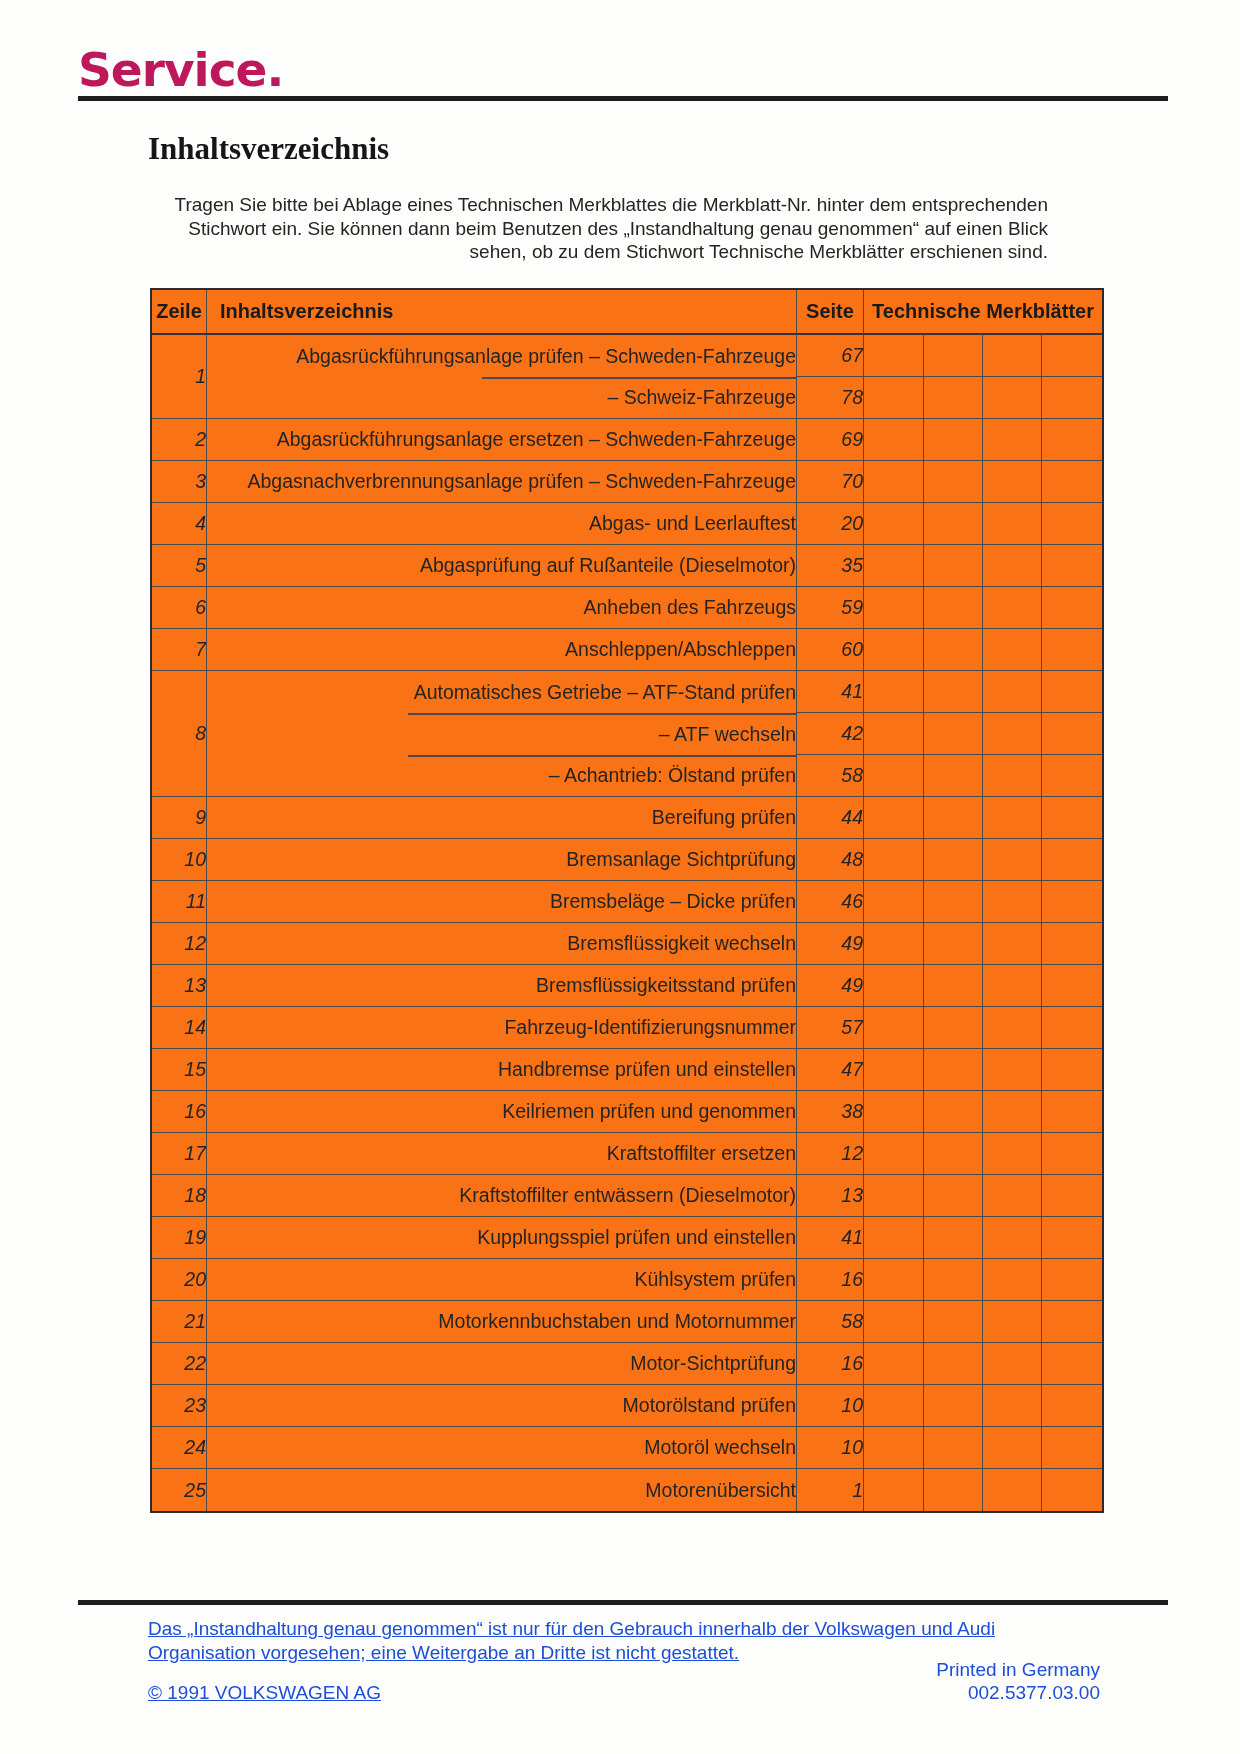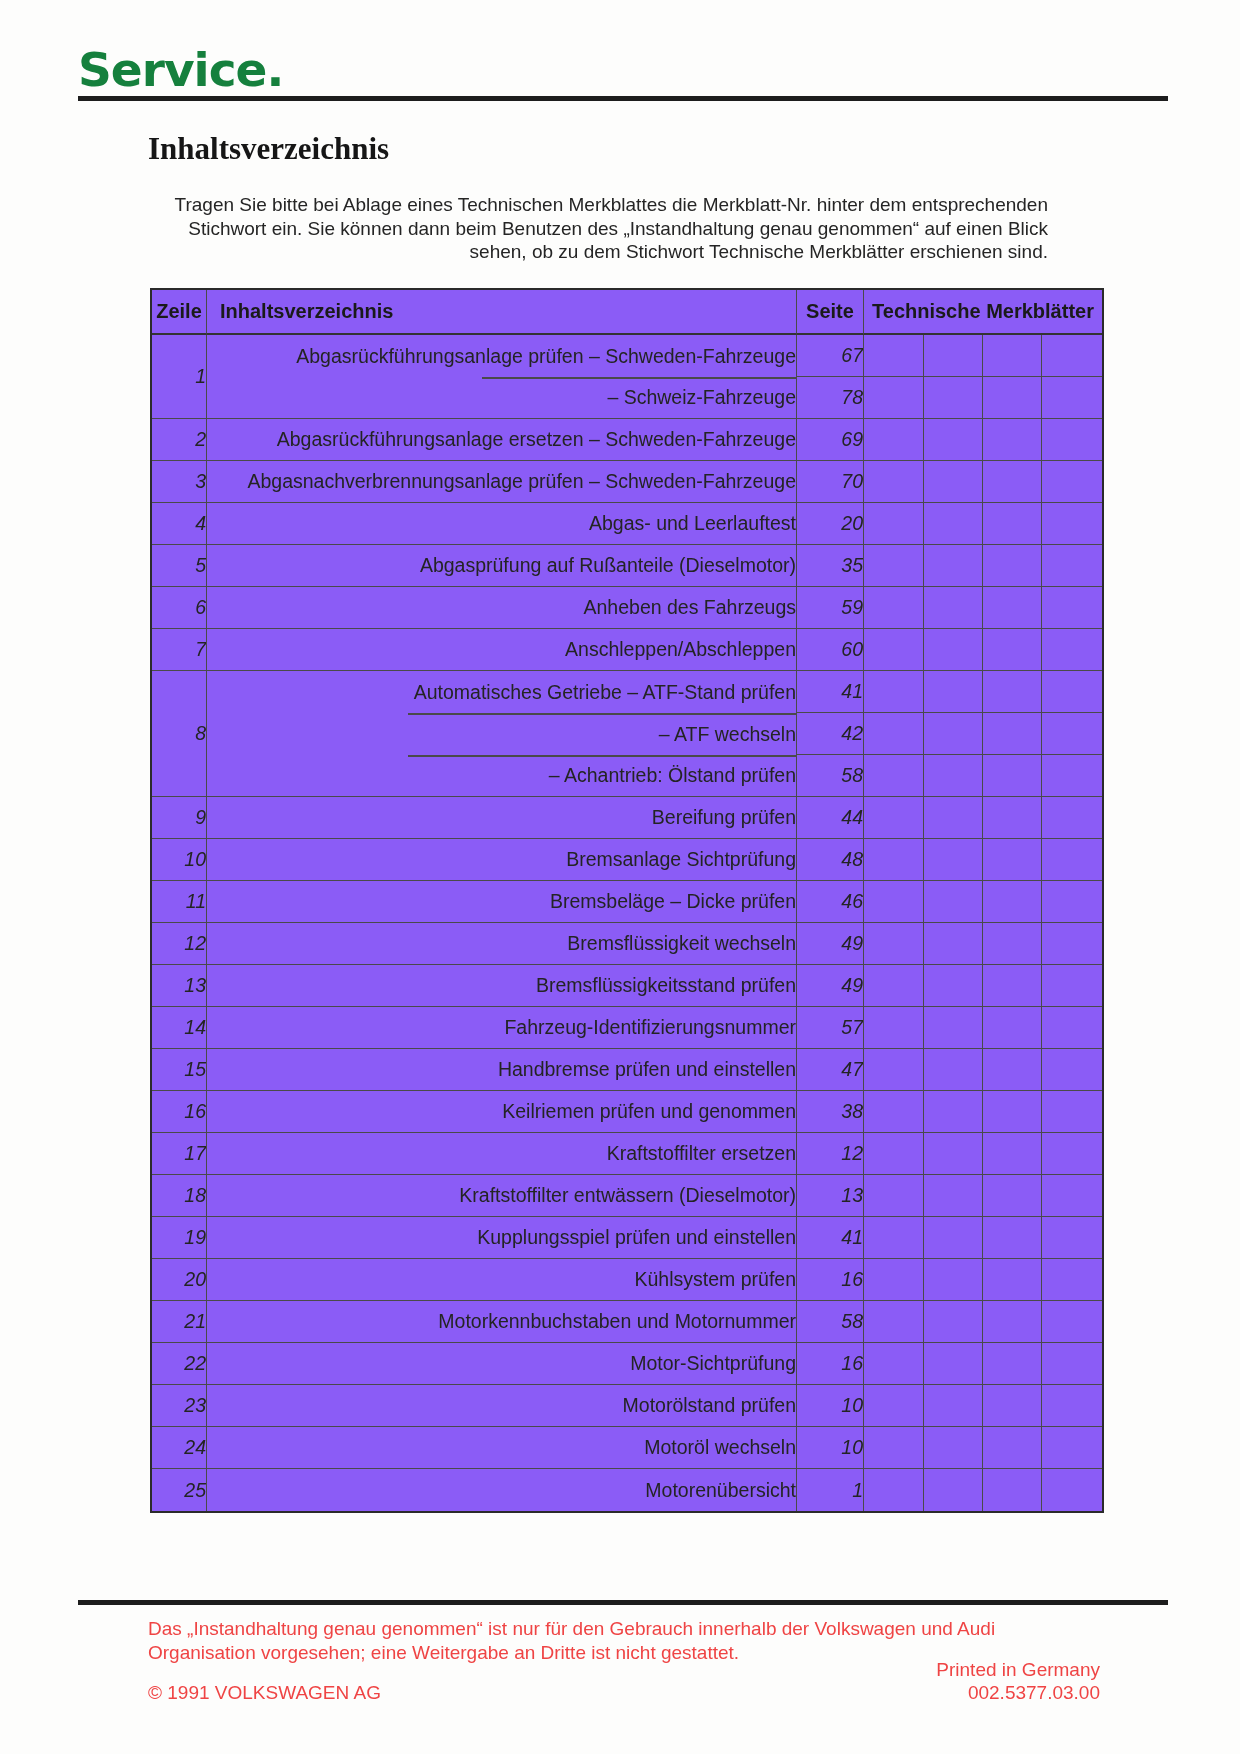--- a/index.html
+++ b/index.html
@@ -15,21 +15,21 @@
     color:var(--ink);
     position:relative;
     overflow:hidden;
   }
   .page{position:absolute;inset:0;}
 
   .logo{
     position:absolute;left:78px;top:42px;
     font-family:"DejaVu Sans",sans-serif;
     font-weight:bold;font-size:47px;letter-spacing:-1px;
-    color:#15803d;
+    color:#be185d;
   }
   .rule{
     position:absolute;left:78px;width:1090px;height:5px;
     background:#1d1d1d;
   }
   .top-rule{top:96px;}
   .footer-rule{top:1600px;}
 
   .page-title{
     position:absolute;left:148px;top:131px;
@@ -40,21 +40,21 @@
   .intro{
     position:absolute;left:148px;top:193px;width:900px;
     font-size:19px;line-height:23.5px;color:#252525;text-align:right;
   }
 
   table.contents{
     position:absolute;left:150px;top:288px;
     width:950px;table-layout:fixed;
     border-collapse:separate;border-spacing:0;
     border:2px solid var(--outer);
-    background:#8b5cf6;
+    background:#f97316;
   }
   th,td{
     vertical-align:middle;
     font-size:19.5px;color:#242424;
     border-right:1.5px solid var(--line);
     border-bottom:1.5px solid var(--line);
     overflow:hidden;white-space:nowrap;
   }
   th{height:45px;font-size:20px;font-weight:bold;color:#1a1a1a;
      border-bottom:2.5px solid #333;}
@@ -68,21 +68,21 @@
   td.item.cont{padding-left:calc(13px + var(--indent,0px));position:relative;}
   td.item.cont::before{
     content:"";position:absolute;top:0;height:1.5px;
     left:calc(var(--indent,0px) + 3px);right:0;
     background:var(--line);
   }
   td.no-bottom{border-bottom:none;}
 
   .footer-text{
     position:absolute;left:148px;top:1617px;width:952px;
-    font-size:19px;line-height:23.5px;color:#ef4444;
+    font-size:19px;line-height:23.5px;color:#1d4ed8;text-decoration:underline;
   }
   .footer-right{
     position:absolute;right:0;bottom:0;text-align:right;
     font-size:19px;line-height:23.5px;
   }
   .copyright{margin-top:17px;}
 </style>
 </head>
 <body>
 

